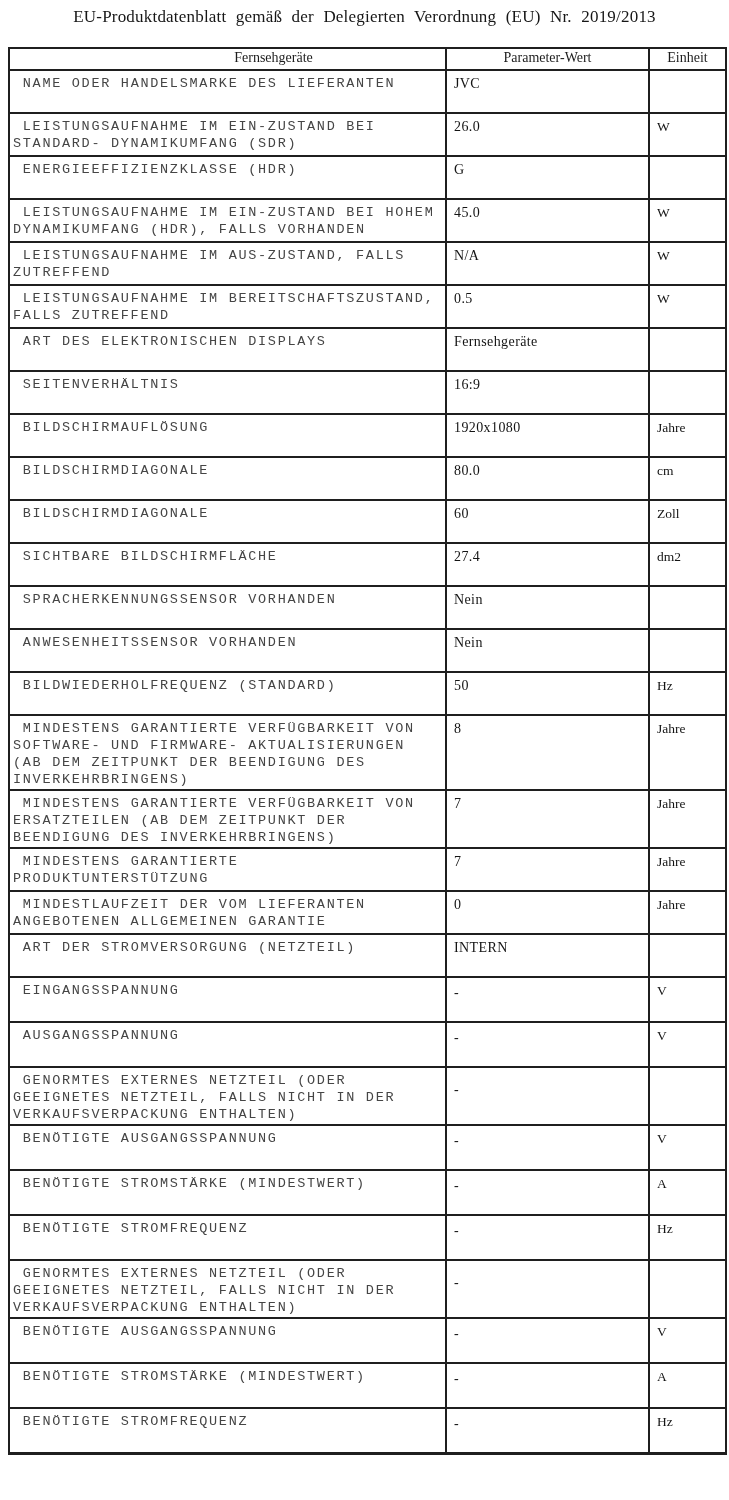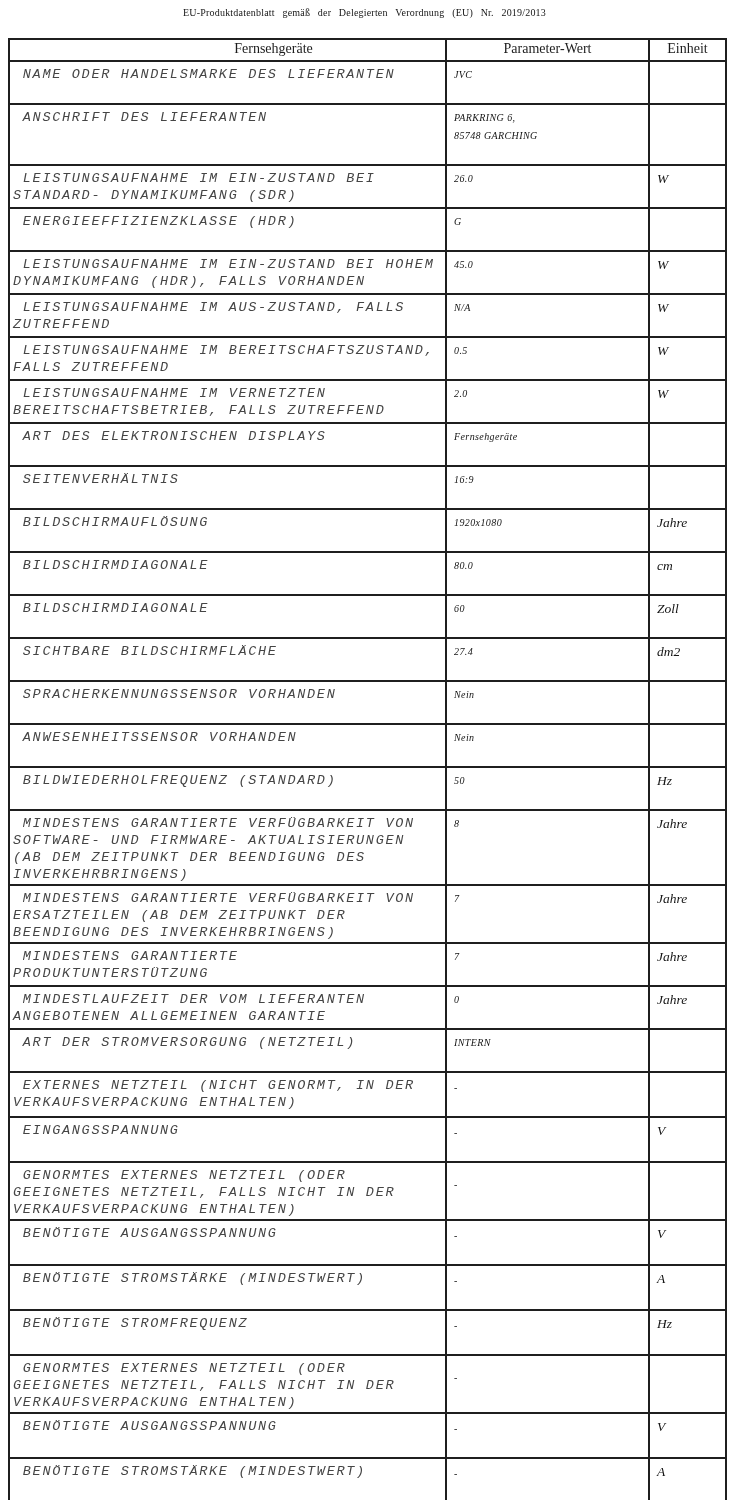--- a/index.html
+++ b/index.html
@@ -10,21 +10,21 @@
   body {
     width: 729px;
     height: 1500px;
     font-family: "Liberation Serif", serif;
     color: #1a1a1a;
     overflow: hidden;
   }
   .page-title {
     padding-top: 7px;
     text-align: center;
-    font-size: 10px;
+    font-size: 17px;
     letter-spacing: 0.2px;
     word-spacing: 5px;
     color: #161616;
   }
   table.datasheet {
     border-collapse: collapse;
     table-layout: fixed;
     width: 717px;
     margin: 20px 4px 0 8px;
   }
@@ -38,32 +38,32 @@
   }
   .datasheet thead tr { height: 22px; }
   .datasheet th {
     font-weight: normal;
     font-size: 14px;
     text-align: center;
     padding: 1px 0 1px 0;
     color: #1c1c1c;
   }
   .datasheet th.col-label { padding-left: 92px; border-radius: 11px; }
-  .datasheet tbody tr { height: 33px; font-style: italic; }
+  .datasheet tbody tr { height: 33px; }
   td.label-cell {
     font-family: "Liberation Mono", "DejaVu Sans Mono", monospace;
     font-size: 13.5px;
     line-height: 17px;
     letter-spacing: 1.7px;
     color: #454545;
     padding: 4px 0 1px 3px;
     white-space: pre-wrap;
   }
   td.value-cell {
-    font-size: 10px;
+    font-size: 14px;
     line-height: 18px;
     letter-spacing: 0.4px;
     color: #141414;
     padding: 4px 2px 19px 7px;
     white-space: pre-wrap;
   }
   td.value-cell.dash {
     vertical-align: middle;
     padding-top: 6px;
   }
@@ -93,26 +93,20 @@
       <th class="col-unit">Einheit</th>
     </tr>
   </thead>
   <tbody>
       <tr>
         <td class="label-cell"> NAME ODER HANDELSMARKE DES LIEFERANTEN</td>
         <td class="value-cell">JVC</td>
         <td class="unit-cell"></td>
       </tr>
       <tr>
-        <td class="label-cell"> ANSCHRIFT DES LIEFERANTEN</td>
-        <td class="value-cell">PARKRING 6,
-85748 GARCHING</td>
-        <td class="unit-cell"></td>
-      </tr>
-      <tr>
         <td class="label-cell"> LEISTUNGSAUFNAHME IM EIN-ZUSTAND BEI
 STANDARD- DYNAMIKUMFANG (SDR)</td>
         <td class="value-cell">26.0</td>
         <td class="unit-cell">W</td>
       </tr>
       <tr>
         <td class="label-cell"> ENERGIEEFFIZIENZKLASSE (HDR)</td>
         <td class="value-cell">G</td>
         <td class="unit-cell"></td>
       </tr>
@@ -125,26 +119,20 @@
       <tr>
         <td class="label-cell"> LEISTUNGSAUFNAHME IM AUS-ZUSTAND, FALLS
 ZUTREFFEND</td>
         <td class="value-cell">N/A</td>
         <td class="unit-cell">W</td>
       </tr>
       <tr>
         <td class="label-cell"> LEISTUNGSAUFNAHME IM BEREITSCHAFTSZUSTAND,
 FALLS ZUTREFFEND</td>
         <td class="value-cell">0.5</td>
-        <td class="unit-cell">W</td>
-      </tr>
-      <tr>
-        <td class="label-cell"> LEISTUNGSAUFNAHME IM VERNETZTEN
-BEREITSCHAFTSBETRIEB, FALLS ZUTREFFEND</td>
-        <td class="value-cell">2.0</td>
         <td class="unit-cell">W</td>
       </tr>
       <tr>
         <td class="label-cell"> ART DES ELEKTRONISCHEN DISPLAYS</td>
         <td class="value-cell">Fernsehgeräte</td>
         <td class="unit-cell"></td>
       </tr>
       <tr>
         <td class="label-cell"> SEITENVERHÄLTNIS</td>
         <td class="value-cell">16:9</td>
@@ -211,27 +199,26 @@
 ANGEBOTENEN ALLGEMEINEN GARANTIE</td>
         <td class="value-cell">0</td>
         <td class="unit-cell">Jahre</td>
       </tr>
       <tr>
         <td class="label-cell"> ART DER STROMVERSORGUNG (NETZTEIL)</td>
         <td class="value-cell">INTERN</td>
         <td class="unit-cell"></td>
       </tr>
       <tr>
-        <td class="label-cell"> EXTERNES NETZTEIL (NICHT GENORMT, IN DER
-VERKAUFSVERPACKUNG ENTHALTEN)</td>
-        <td class="value-cell dash">-</td>
-        <td class="unit-cell"></td>
-      </tr>
-      <tr>
         <td class="label-cell"> EINGANGSSPANNUNG</td>
+        <td class="value-cell dash">-</td>
+        <td class="unit-cell">V</td>
+      </tr>
+      <tr>
+        <td class="label-cell"> AUSGANGSSPANNUNG</td>
         <td class="value-cell dash">-</td>
         <td class="unit-cell">V</td>
       </tr>
       <tr>
         <td class="label-cell"> GENORMTES EXTERNES NETZTEIL (ODER
 GEEIGNETES NETZTEIL, FALLS NICHT IN DER
 VERKAUFSVERPACKUNG ENTHALTEN)</td>
         <td class="value-cell dash">-</td>
         <td class="unit-cell"></td>
       </tr>

